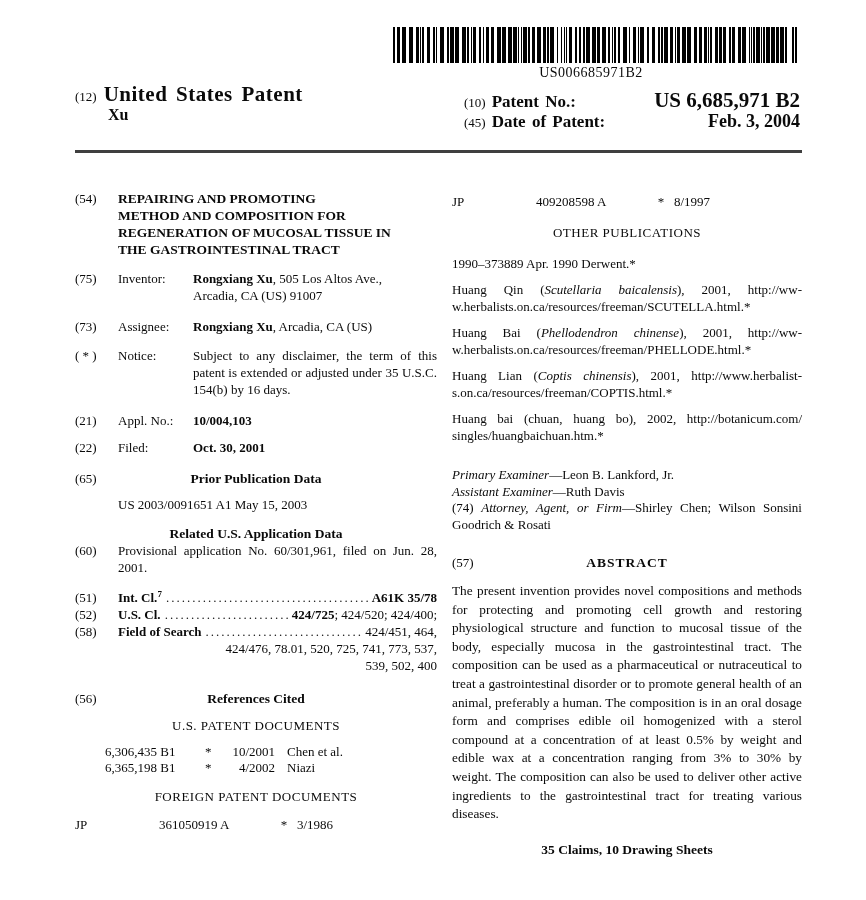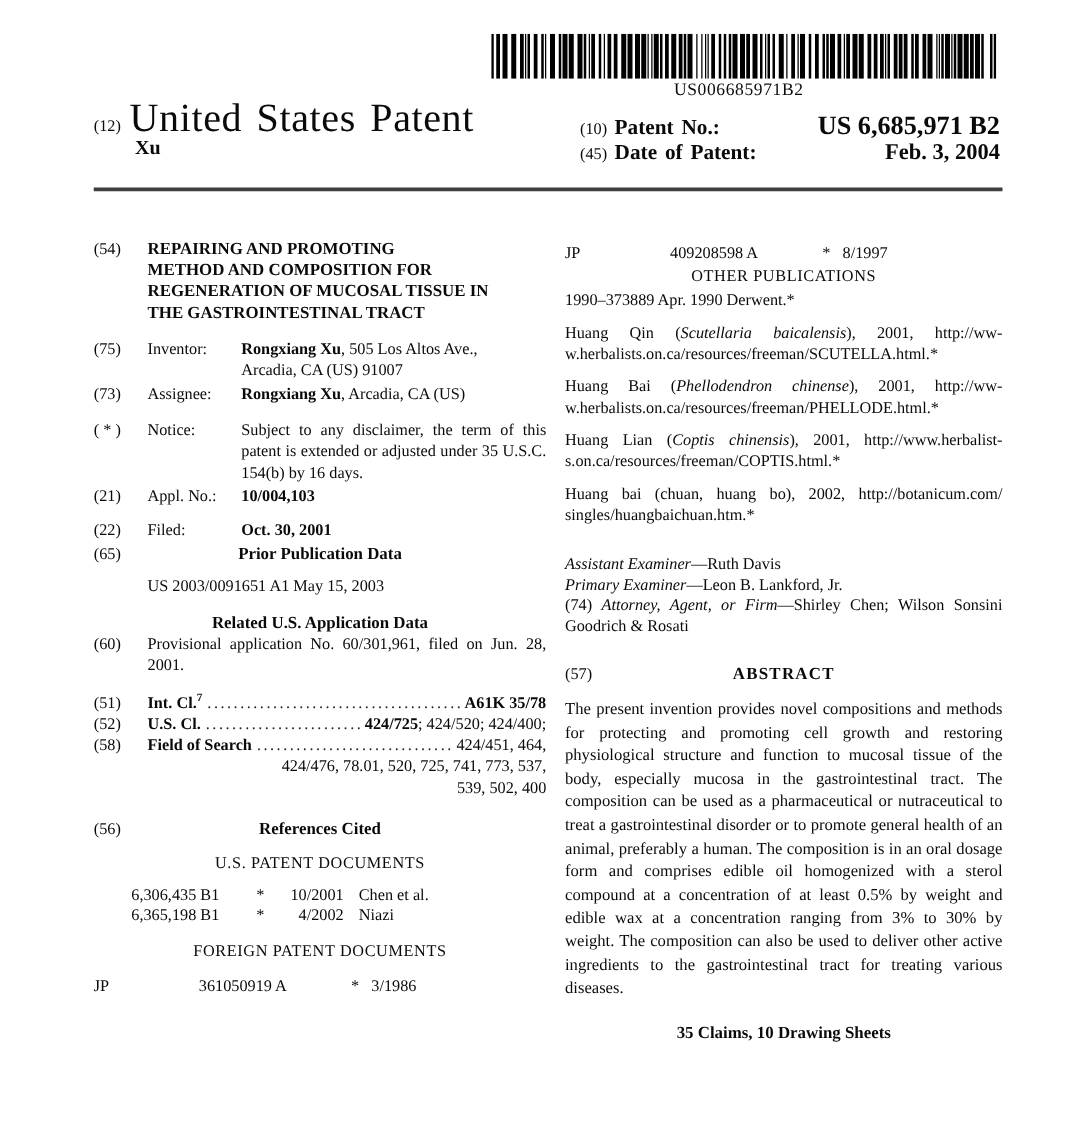--- a/index.html
+++ b/index.html
@@ -13,21 +13,21 @@
 
   
   .barcode-wrap { position:absolute; left:393px; top:27px; width:396px; text-align:center; }
   .barcode-svg { display:block; width:404px; height:36px; }
   .barcode-text { font-size:14px; letter-spacing:0.5px; margin-top:1px; }
 
   
   .header-left { position:absolute; left:75px; top:86px; }
   .title-row { display:flex; align-items:baseline; }
   .title-row .num12 { font-size:13px; margin-right:7px; }
-  .main-title { font-size:32px; font-weight:normal; letter-spacing:0.5px; word-spacing:3px;text-align:center; }
+  .main-title { font-size:21px; font-weight:bold; letter-spacing:0.5px; word-spacing:3px;text-align:center; }
   .surname { font-weight:bold; font-size:16px; margin:1px 0 0 33px; }
 
   .header-right { position:absolute; right:66px; top:92px; width:336px; }
   .hr-row { display:flex; align-items:baseline; justify-content:space-between; margin-bottom:2px; }
   .hr-left { display:flex; align-items:baseline; }
   .hr-num { font-size:13px; margin-right:6px; }
   .hr-label { font-weight:bold; font-size:17px; word-spacing:2px; }
   .hr-value-big { font-weight:bold; font-size:21px; }
   .hr-value { font-weight:bold; font-size:18px; }
 
@@ -42,21 +42,21 @@
   .nrow { display:grid; grid-template-columns:43px 75px 1fr; }
   .nrow2 { display:grid; grid-template-columns:43px 1fr; }
   .num { font-size:13px; }
   .lbl { }
   .val { }
   .b { font-weight:bold; }
   .just { text-align:justify; }
 
   .s54 { margin-top:2px; }
   .s54 .title-line { font-weight:bold; font-size:13.5px; line-height:17px; }
-  .mt12 { margin-top:12px; } .mt14 { margin-top:2px; } .mt10 { margin-top:10px; } .mt16 { margin-top:16px; }
+  .mt12 { margin-top:12px; } .mt14 { margin-top:14px; } .mt10 { margin-top:10px; } .mt16 { margin-top:16px; }
 
   
   .heading-row { position:relative; text-align:center; }
   .heading-row .hnum { position:absolute; left:0; top:0; font-weight:normal; }
   .heading-bold { font-weight:bold; font-size:13.5px; }
   .heading-caps { font-size:13px; letter-spacing:0.5px; }
 
   .pubdata-val { margin:9px 0 0 43px;font-family:Liberation Serif, serif; }
 
   
@@ -361,22 +361,22 @@
           <div class="pub-line2 hide-if-empty">s.on.ca/resources/freeman/COPTIS.html.*</div>
         </div>
         <div class="pub-item">
           <div class="pub-line1 just"><span>Huang bai (chuan, huang bo), 2002, http://botanicum.com/</span><span class="ital"></span><span></span></div>
           <div class="pub-line2 hide-if-empty">singles/huangbaichuan.htm.*</div>
         </div>
       </div>
 
 
       <div class="examiners">
+        <div><span class="ital">Primary Examiner</span><span>—Leon B. Lankford, Jr.</span></div>
         <div><span class="ital">Assistant Examiner</span><span>—Ruth Davis</span></div>
-        <div><span class="ital">Primary Examiner</span><span>—Leon B. Lankford, Jr.</span></div>
         <div class="just"><span>(74) </span><span class="ital">Attorney, Agent, or Firm</span><span>—Shirley Chen; Wilson Sonsini Goodrich &amp; Rosati</span></div>
       </div>
 
       <div class="heading-row abstract-head">
         <span class="hnum">(57)</span>
         <span class="heading-bold" style="letter-spacing:1px;">ABSTRACT</span>
       </div>
 
       <div class="abstract-text">The present invention provides novel compositions and methods for protecting and promoting cell growth and restoring physiological structure and function to mucosal tissue of the body, especially mucosa in the gastrointestinal tract. The composition can be used as a pharmaceutical or nutraceutical to treat a gastrointestinal disorder or to promote general health of an animal, preferably a human. The composition is in an oral dosage form and comprises edible oil homogenized with a sterol compound at a concentration of at least 0.5% by weight and edible wax at a concentration ranging from 3% to 30% by weight. The composition can also be used to deliver other active ingredients to the gastrointestinal tract for treating various diseases.</div>
 

